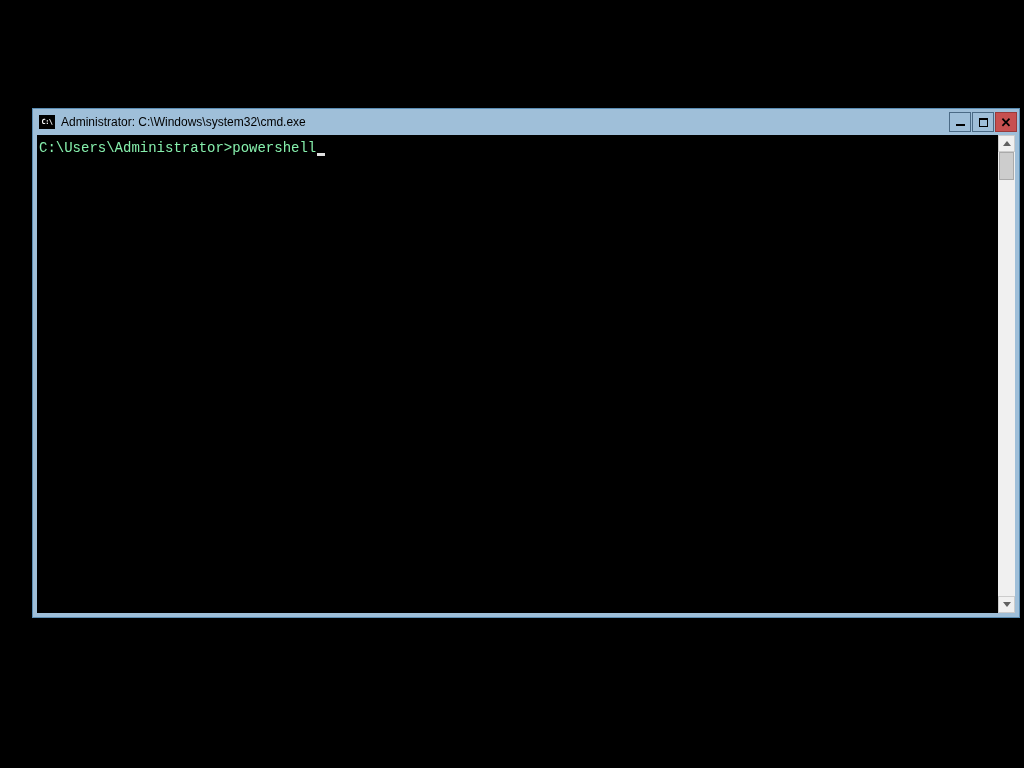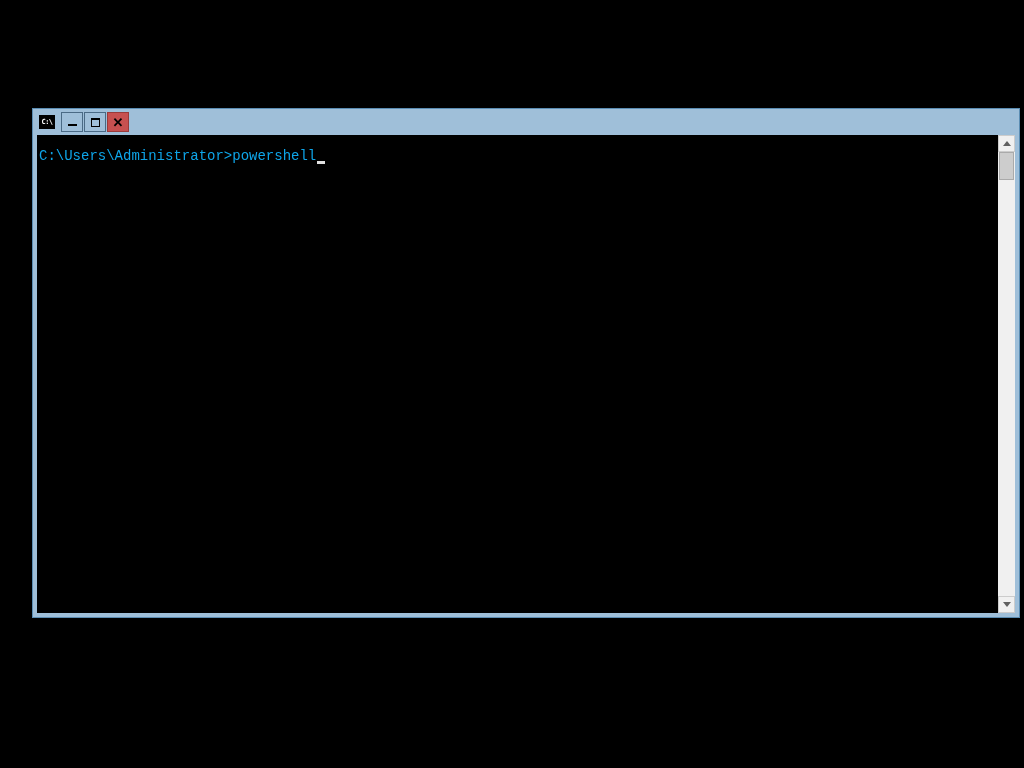--- a/index.html
+++ b/index.html
@@ -108,24 +108,24 @@
       display: flex;
       background: #000000;
       border: 4px solid #9fbfd9;
       border-top: none;
       position: relative;
     }
     
     .terminal-area {
       flex: 1;
       background: #000000;
-      padding: 12px 2px;
+      padding: 4px 2px;
       font-family: "Consolas", "Courier New", monospace;
       font-size: 14px;
-      color: #0ea5e9;
+      color: #86efac;
       line-height: 1.3;
       overflow: hidden;
     }
     
     .terminal-line {
       white-space: pre;
       display: flex;
       align-items: baseline;
     }
     
@@ -190,20 +190,21 @@
     }
   </style>
 </head>
 <body>
 
 <div class="window">
   <div class="titlebar">
     <div class="title-icon">
       <span class="title-icon-text">C:\</span>
     </div>
+    <span class="title-text">Administrator: C:\Windows\system32\cmd.exe</span>
     <div class="window-controls">
       <div class="control-btn">
         <div class="minimize-line"></div>
       </div>
       <div class="control-btn">
         <div class="maximize-box"></div>
       </div>
       <div class="control-btn close">
         <span class="close-x">✕</span>
       </div>

